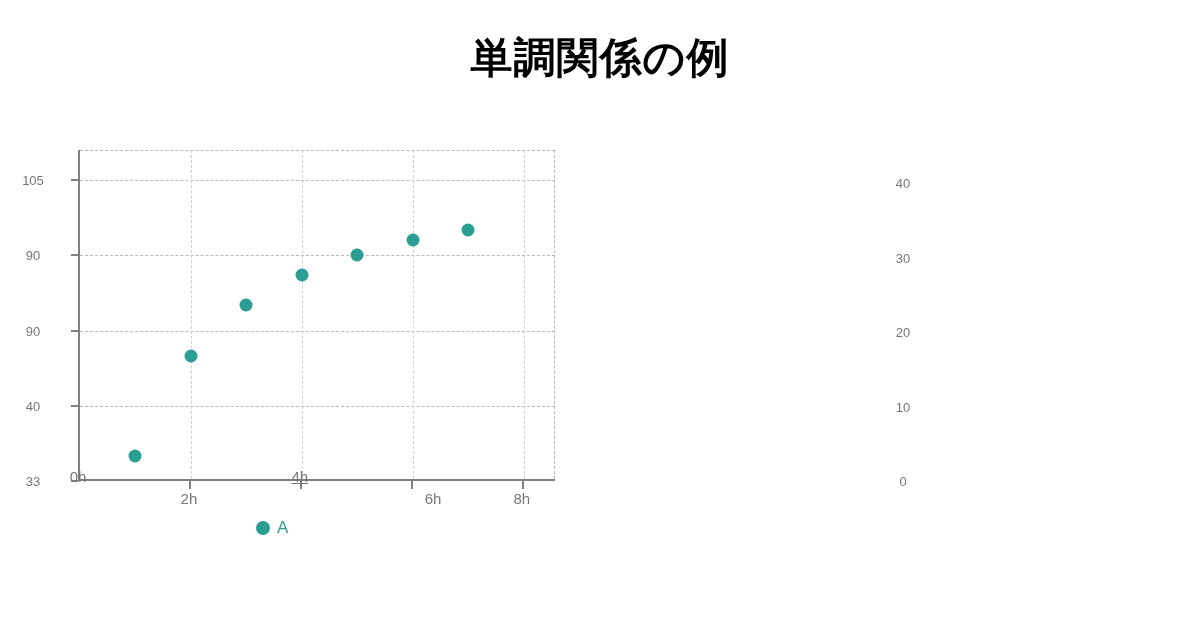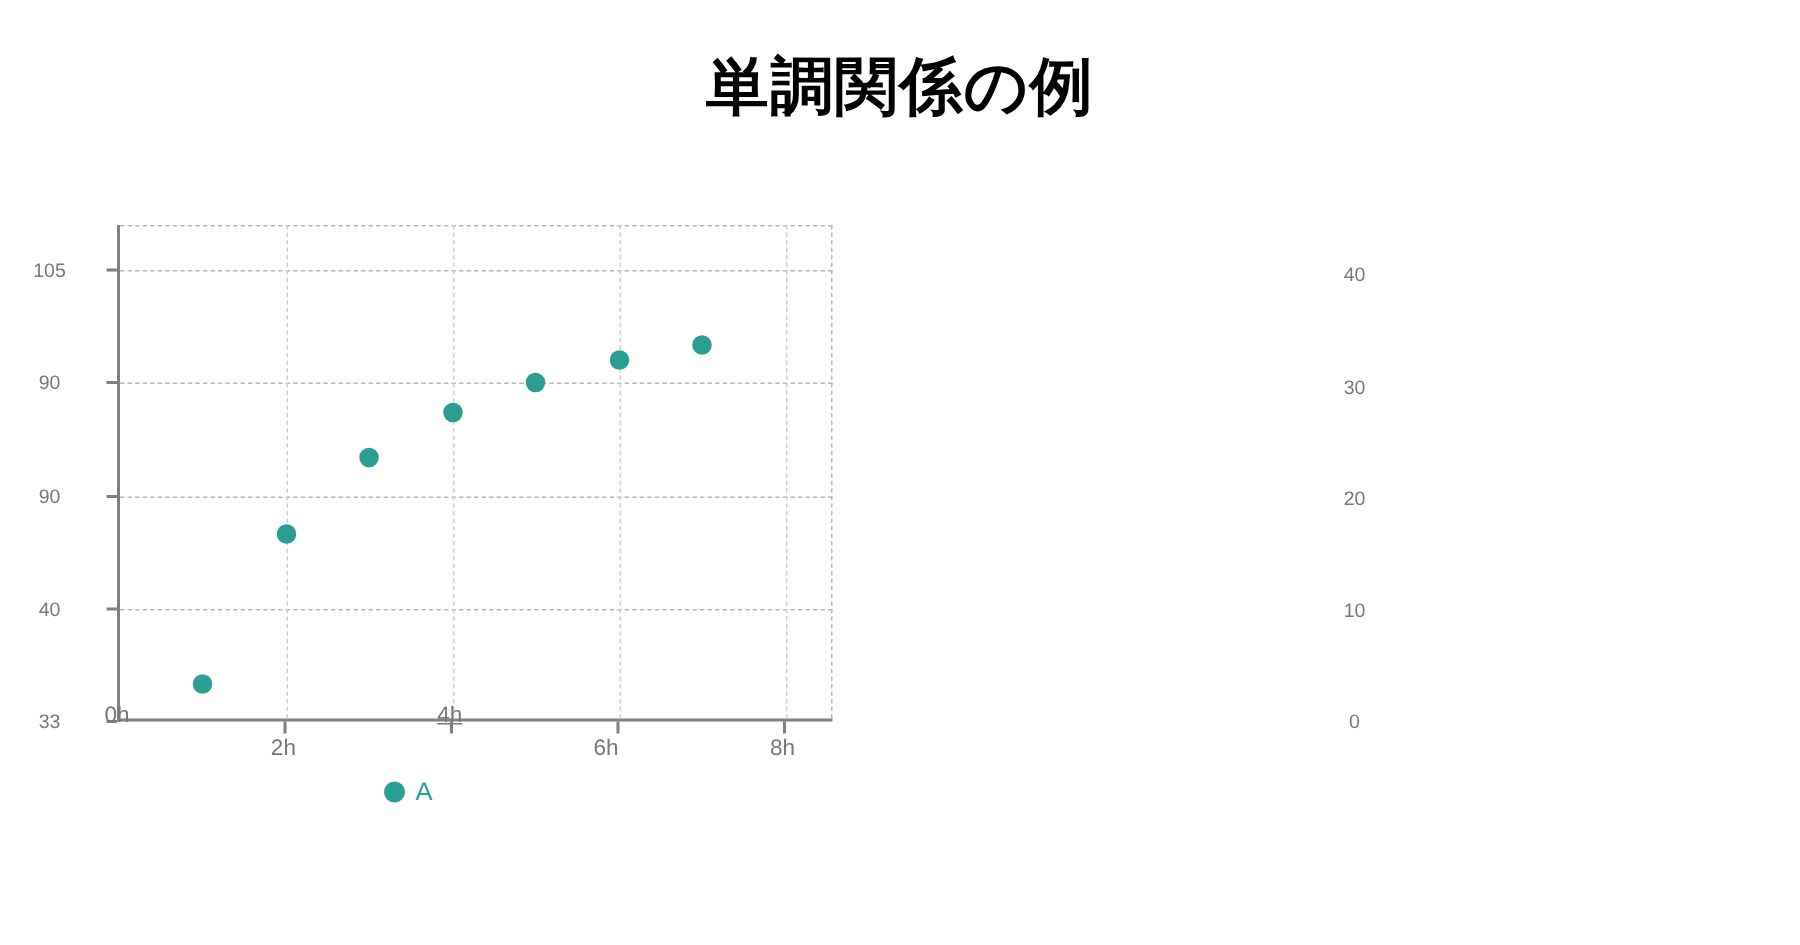--- a/index.html
+++ b/index.html
@@ -160,21 +160,21 @@
     <div class="ytick-mark" style="left: 71px; top: 330.545px;"></div>
     <div class="ytick-label" style="top: 255.318px; width: 66px; left: 0px; right: auto; padding-right: 0px;">90</div>
     <div class="ytick-mark" style="left: 71px; top: 255.318px;"></div>
     <div class="ytick-label" style="top: 180.091px; width: 66px; left: 0px; right: auto; padding-right: 0px;">105</div>
     <div class="ytick-mark" style="left: 71px; top: 180.091px;"></div>
     <div class="xtick-label" style="left: 78px; top: 468px;">0h</div>
     <div class="xtick-label" style="left: 188.93px; top: 490px;">2h</div>
     <div class="xtick-mark" style="left: 188.93px; top: 481px;"></div>
     <div class="xtick-label" style="left: 299.86px; top: 468px; text-decoration: underline;">4h</div>
     <div class="xtick-mark" style="left: 299.86px; top: 481px;"></div>
-    <div class="xtick-label" style="left: 404px; top: 490px;">6h</div>
+    <div class="xtick-label" style="left: 433px; top: 490px;">6h</div>
     <div class="xtick-mark" style="left: 410.791px; top: 481px;"></div>
     <div class="xtick-label" style="left: 521.721px; top: 490px;">8h</div>
     <div class="xtick-mark" style="left: 521.721px; top: 481px;"></div>
   </div>
 
 <div class="panel right">
 
 <div class="ytick-label" style="top: 481px; width: 646px; left: 0px; right: auto; padding-right: 0px;">0</div>
     <div class="ytick-label" style="top: 406.618px; width: 646px; left: 0px; right: auto; padding-right: 0px;">10</div>
     <div class="ytick-label" style="top: 332.236px; width: 646px; left: 0px; right: auto; padding-right: 0px;">20</div>

